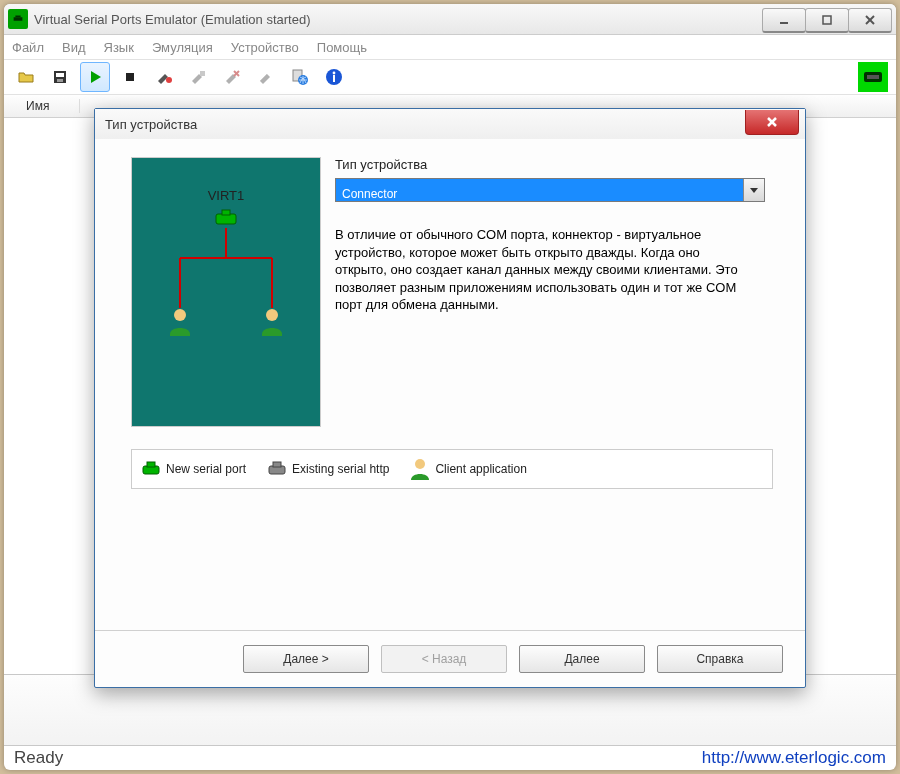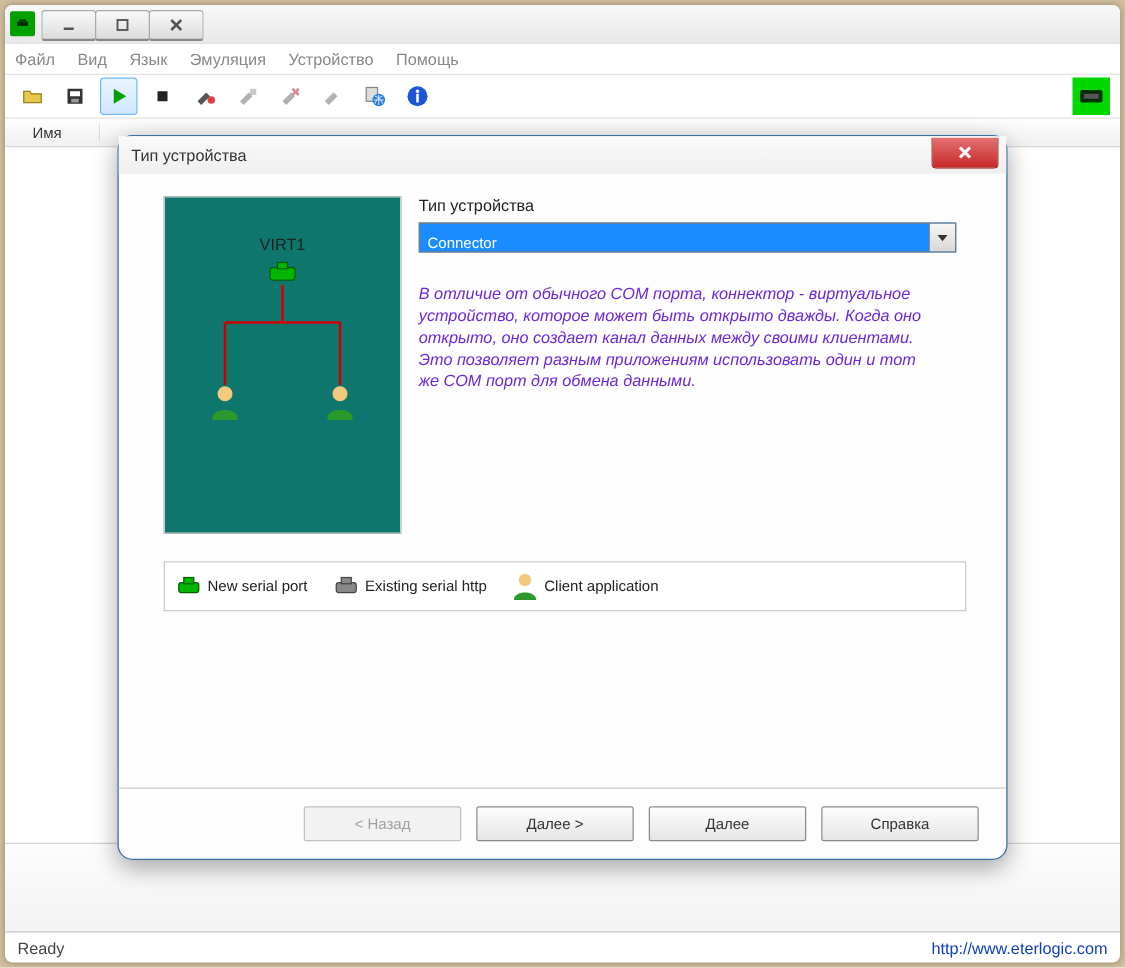--- a/index.html
+++ b/index.html
@@ -19,35 +19,35 @@
 .tbtn.sel{border:1px solid #6fb6ff;background:linear-gradient(to bottom,#eaf4ff,#d0e8ff);}
 .tbtn svg{width:18px;height:18px;}
 .tbtn .dim{opacity:0.45;}
 .filler{flex:1;}
 .rightlogo{width:30px;height:30px;background:#00d800;display:flex;align-items:center;justify-content:center;}
 .rightlogo svg{width:24px;height:24px;}
 .listhdr{height:22px;border-bottom:1px solid #d0d0d0;display:flex;align-items:center;padding-left:22px;color:#333;background:linear-gradient(to bottom,#fefefe,#f0f0f0);}
 .listhdr .col{border-right:1px solid #ddd;padding-right:30px;}
 .mainarea{flex:1;background:#fff;position:relative;}
 .bottompanel{height:70px;border-top:1px solid #c8c8c8;border-bottom:1px solid #c8c8c8;background:linear-gradient(to bottom,#fdfdfd,#f3f3f3);}
-.statusbar{height:24px;display:flex;align-items:center;padding:0 10px;color:#444;font-size:13px;}
+.statusbar{height:24px;display:flex;align-items:center;padding:0 10px;color:#444;font-size:17px;}
 .statusbar .slink{margin-left:auto;color:#1040c0;cursor:pointer;}
 
 
-.dialog{position:absolute;left:94px;top:108px;width:710px;height:578px;background:#fdfdfd;border:1px solid #3a6ea5;border-radius:12px;box-shadow:0 6px 20px rgba(0,0,0,0.35);}
+.dialog{position:absolute;left:94px;top:108px;width:710px;height:578px;background:#fdfdfd;border:1px solid #3a6ea5;border-radius:2px;box-shadow:0 6px 20px rgba(0,0,0,0.35);}
 .dlgtitle{height:30px;display:flex;align-items:center;padding:0 0 0 10px;font-size:13px;color:#333;background:linear-gradient(to bottom,#fafafa,#efefef);}
 .dlgclose{margin-left:auto;width:52px;height:24px;background:linear-gradient(to bottom,#e57373,#c62828);border:1px solid #a02020;border-top:none;border-top-left-radius:0;border-top-right-radius:0;border-bottom-left-radius:4px;border-bottom-right-radius:4px;display:flex;align-items:center;justify-content:center;margin-right:6px;margin-top:-4px;}
 .dlgclose svg{width:14px;height:14px;stroke:#fff;stroke-width:2.5;fill:none;}
 .dlgbody{padding:16px 24px;position:relative;height:440px;}
 .diagrambox{position:absolute;left:36px;top:18px;width:188px;height:268px;border:1px solid #ccc;background:#0f766e;}
 .rform{position:absolute;left:240px;top:18px;width:430px;}
 .rlabel{font-size:13px;color:#222;margin-bottom:6px;}
 .combo{height:22px;border:1px solid #7a7a7a;background:#1a8cff;color:#fff;display:flex;align-items:flex-end;padding:0 6px;width:416px;position:relative;}
 .combo .cbtn{position:absolute;right:0;top:0;width:20px;height:22px;background:linear-gradient(to bottom,#f6f6f6,#d8d8d8);border-left:1px solid #888;display:flex;align-items:center;justify-content:center;}
-.desc{margin-top:24px;color:#6d28d9;font-size:13px;line-height:1.35;width:416px;font-style:italic;}
+.desc{margin-top:24px;color:#000000;font-size:13px;line-height:1.35;width:416px;}
 .legend{position:absolute;left:36px;top:310px;width:620px;height:38px;border:1px solid #ccc;background:#fff;display:flex;align-items:center;padding:0 10px;gap:8px;}
 .legend .lic{display:flex;align-items:center;gap:6px;margin-right:14px;font-size:12px;color:#222;}
 .btnrow{position:absolute;left:0;right:0;bottom:0;height:56px;border-top:1px solid #d0d0d0;display:flex;align-items:center;justify-content:flex-end;gap:12px;padding:0 22px;}
 .btn{min-width:96px;height:26px;border:1px solid #8a8a8a;background:linear-gradient(to bottom,#fdfdfd,#e6e6e6);display:flex;align-items:center;justify-content:center;font-size:12px;color:#333;border-radius:2px;padding:0 14px;}
 .btn.disabled{color:#a0a0a0;border-color:#c0c0c0;background:#f2f2f2;}
 
 
 .porticon{width:18px;height:16px;display:inline-block;}
 .person{width:18px;height:22px;display:inline-block;}
 
@@ -57,20 +57,21 @@
 <body>
 
 <div class="window">
   <div class="titlebar">
     <span class="appicon">
       <svg viewBox="0 0 16 16">
           <rect x="3" y="6" width="10" height="4" fill="#003000"></rect>
           <rect x="5" y="4" width="6" height="2" fill="#003000"></rect>
         </svg>
     </span>
+    <span class="title">Virtual Serial Ports Emulator (Emulation started)</span>
     <div class="winbtns">
       <div class="winbtn">
           <svg viewBox="0 0 14 12">
             <line x1="3" y1="9" x2="11" y2="9" stroke="#555" stroke-width="2"></line>
           </svg>
         </div>
       <div class="winbtn">
           <svg viewBox="0 0 14 12">
             <rect x="3" y="2" width="8" height="8" fill="none" stroke="#555" stroke-width="1.5"></rect>
           </svg>
@@ -254,18 +255,18 @@
               <path d="M0 22c0-8 18-8 18 0v0H0z" fill="#2a9a2a"></path>
             </svg>
         </span>
         <span>Client application</span>
       </div>
     </div>
 
   </div>
 
   <div class="btnrow">
+    <div class="btn">Далее &gt;</div>
     <div class="btn disabled">&lt; Назад</div>
-    <div class="btn">Далее &gt;</div>
     <div class="btn">Далее</div>
     <div class="btn">Справка</div>
   </div>
 </div>
 
 </body></html>

